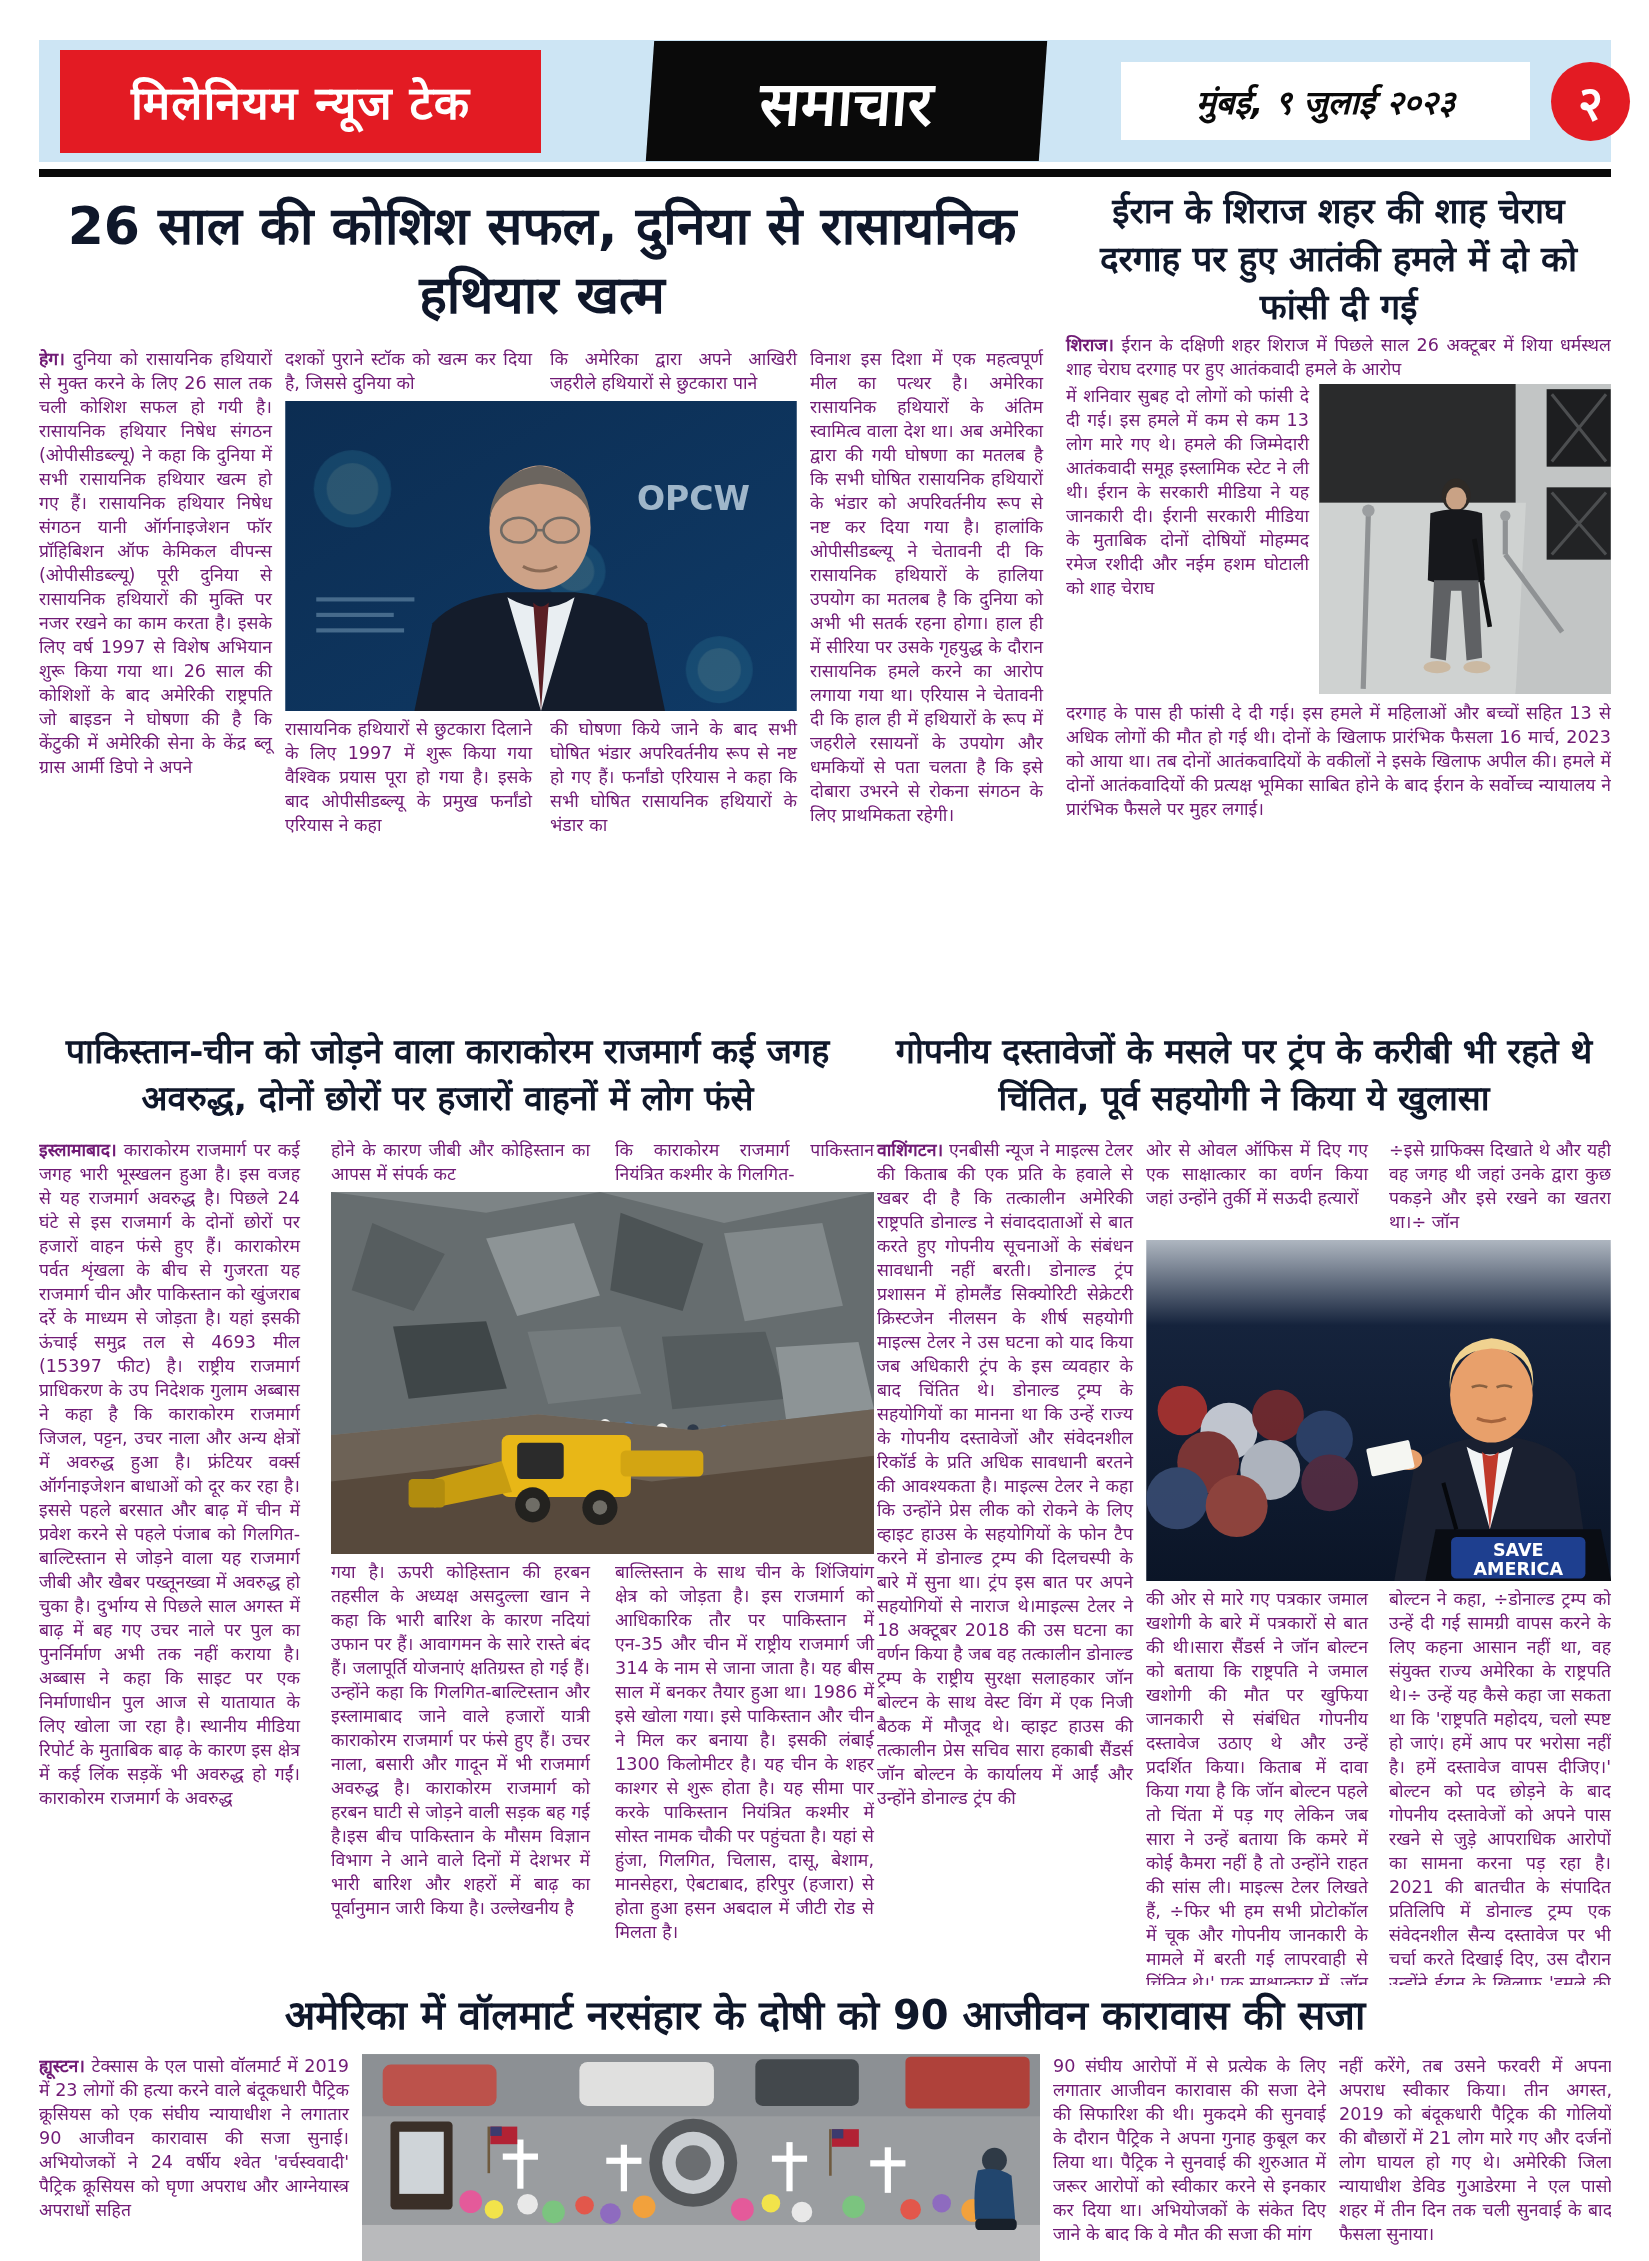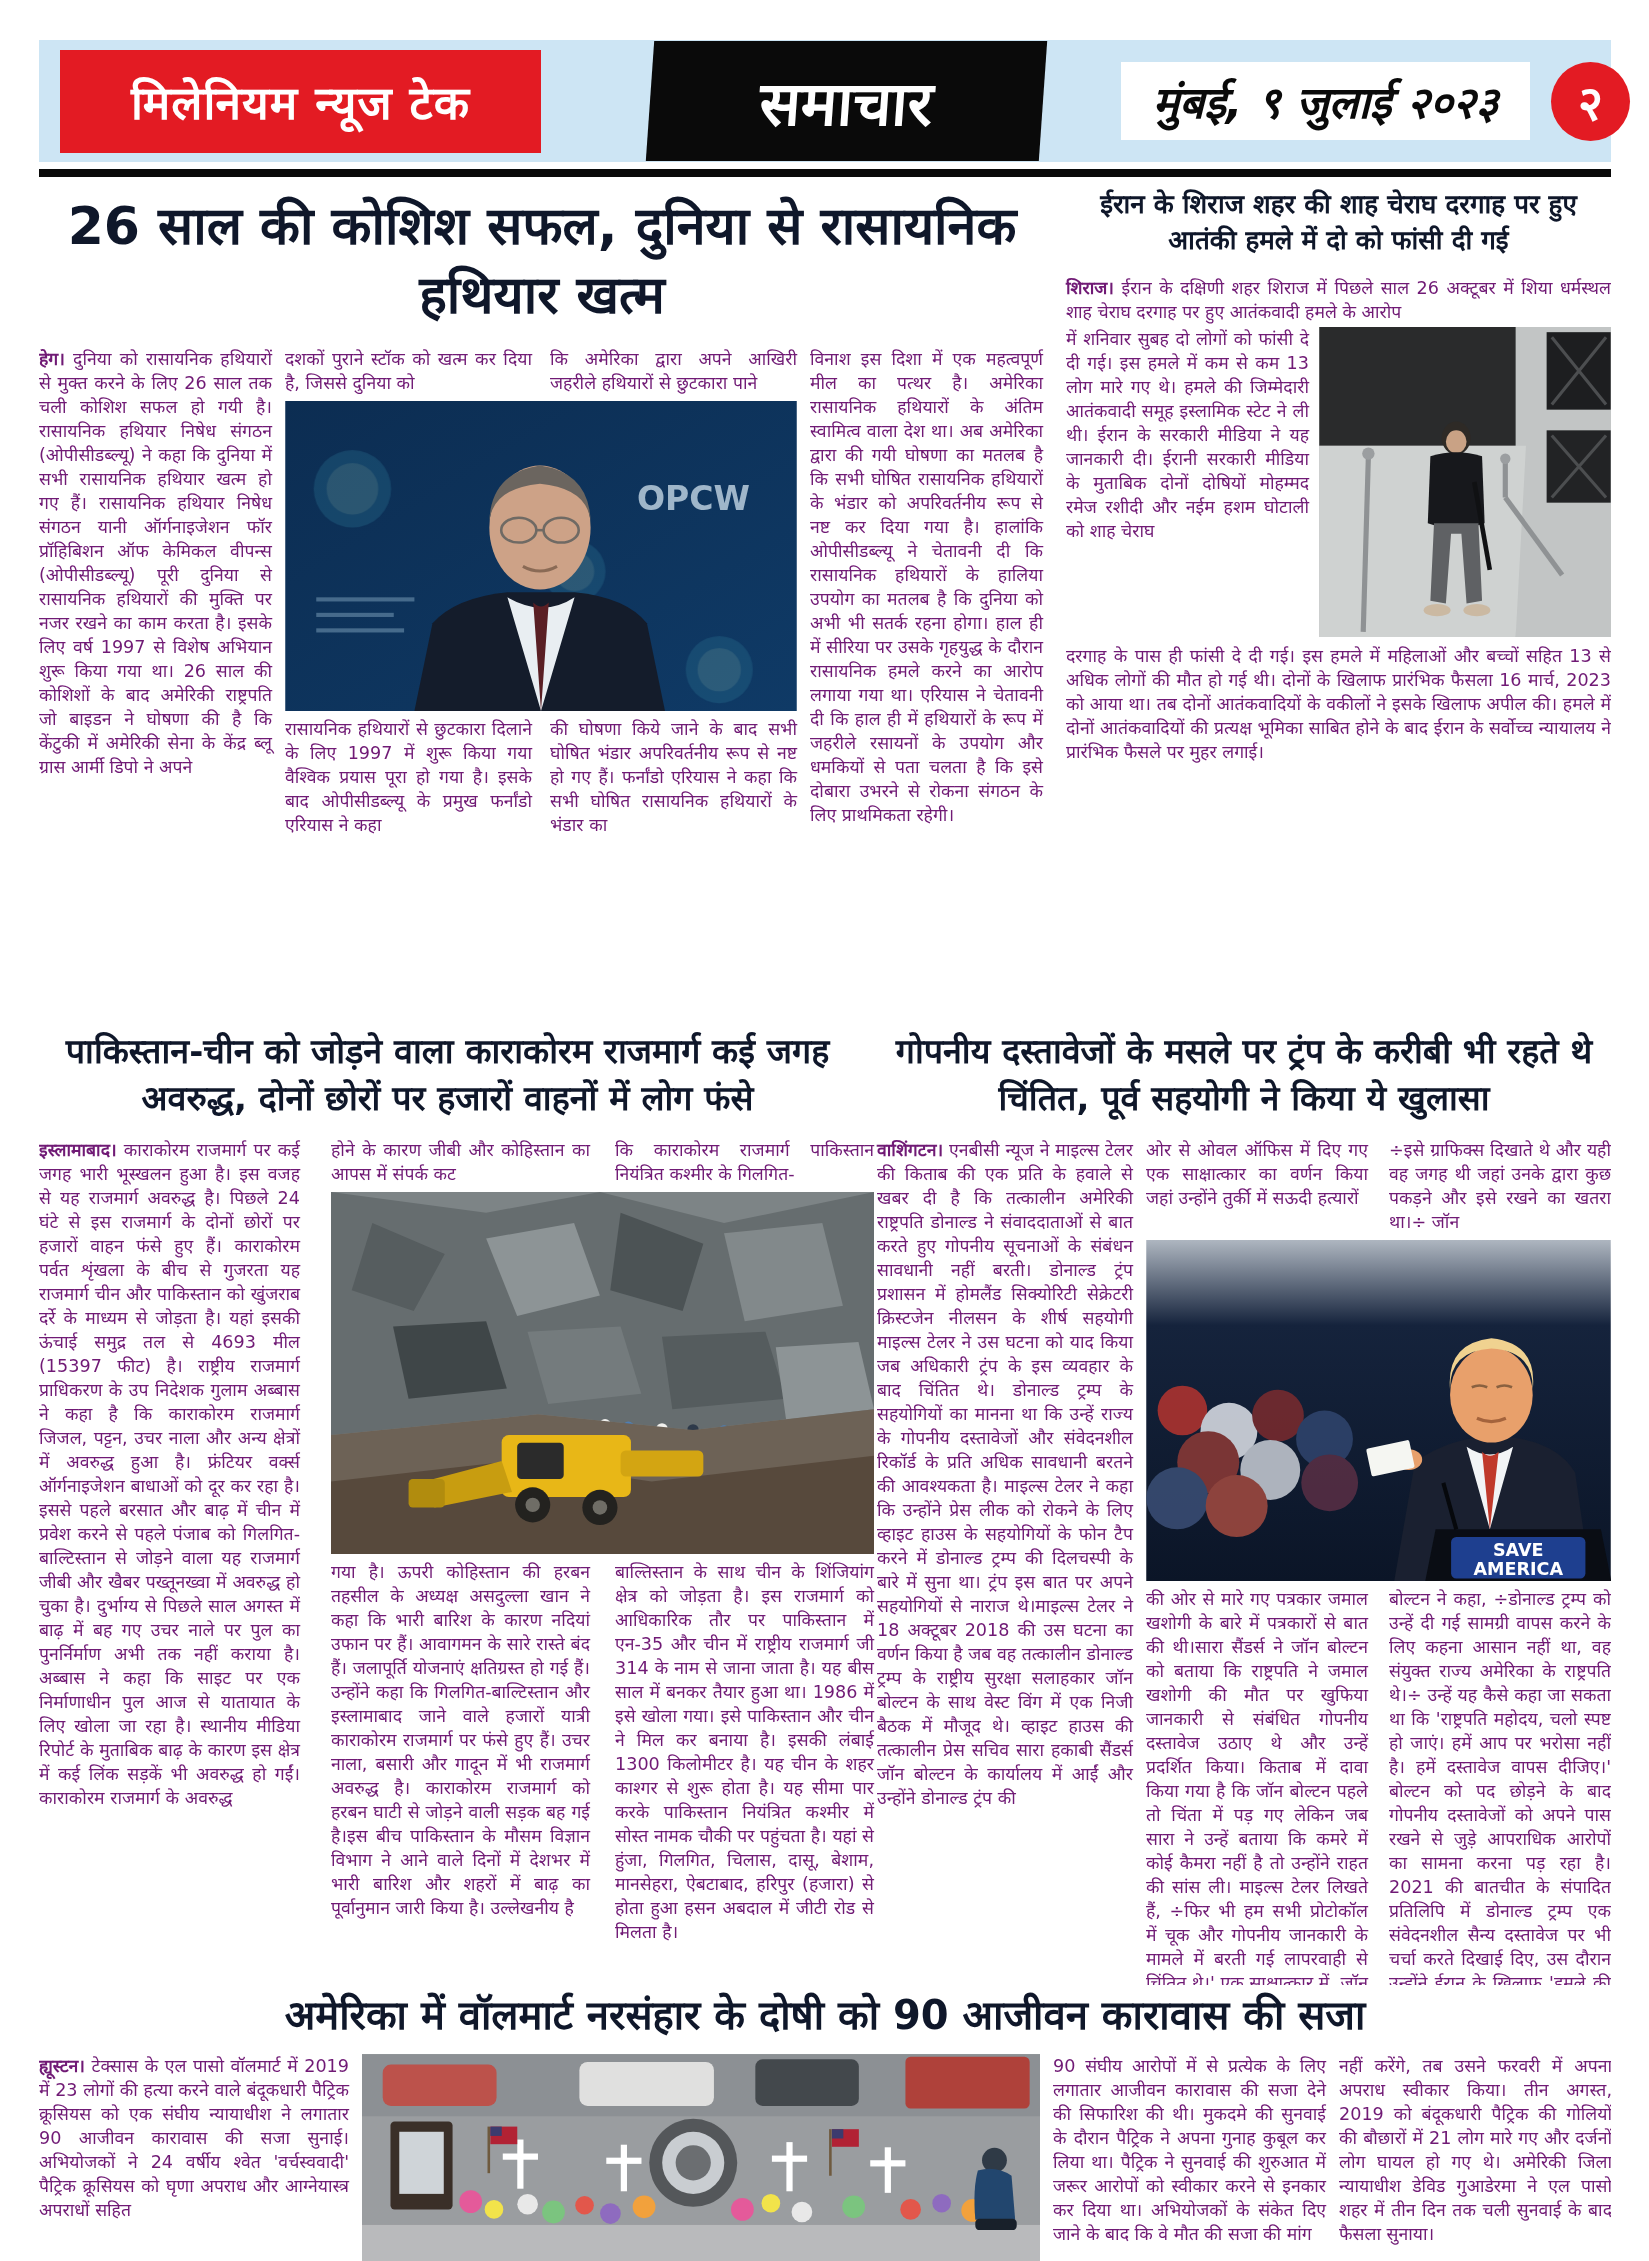--- a/index.html
+++ b/index.html
@@ -35,21 +35,21 @@
     width: 393px; height: 120px;
     display:flex; align-items:center; justify-content:center;
     font-size: 61px; font-weight: 900;
     transform: skewX(-4deg);
     flex: none; margin-left: 88px;
   }
   .date-box {
     background:#fff; color:#0a0a0a;
     width: 409px; height: 78px;
     display:flex; align-items:center; justify-content:center;
-    font-size: 44px; font-weight: 800; font-style: italic;
+    font-size: 33px; font-weight: 800; font-style: italic;
     flex: none; margin-left: 57px;
   }
   .page-circle {
     width: 79px; height: 79px; border-radius:50%;
     background:#e31b23; color:#fff;
     display:flex; align-items:center; justify-content:center;
     font-size: 48px; font-weight: 900;
     flex: none; margin-left:auto;
   }
   .top-rule { height: 8.3px; background:#0a0a0a; margin: 7.2px 0 9.3px 0; }
@@ -67,21 +67,21 @@
   .art-opcw { width: 1006px; flex:none; }
   .art-opcw h1 { font-size: 52px; line-height: 1.32; margin: 5.2px 15.5px 17.6px 15.5px; }
   .opcw-cols { gap: 13px; }
   .opcw-col1 { width: 233px; flex:none; }
   .opcw-mid  { width: 512px; flex:none; display:flex; flex-direction:column; }
   .opcw-mid .half-row p { width: 247px; }
   .opcw-photo-wrap { margin: 6.2px 0; }
   .opcw-col4 { width: 233px; flex:none; }
 
   .art-iran { width: 545px; flex:none; }
-  .art-iran h2 { font-size: 26px; line-height: 1.38; margin-bottom: 17px; }
+  .art-iran h2 { font-size: 35px; line-height: 1.38; margin-bottom: 1px; }
   .iran-mid { display:flex; gap: 10.3px; margin-top: 3.1px; }
   .iran-left { width: 243px; flex:none; }
   .iran-photo-wrap { width: 292px; flex:none; }
   .iran-tail { margin-top: 7.2px; }
 
   
   .mid-row { display:flex; gap: 21px; height: 957px; overflow:hidden; margin-top: 3.1px; }
   .art-kara { width: 817px; flex:none; }
   .art-kara h2 { font-size: 34px; line-height: 1.4; margin-bottom: 14.5px; }
   .kara-cols { gap: 31px; }

